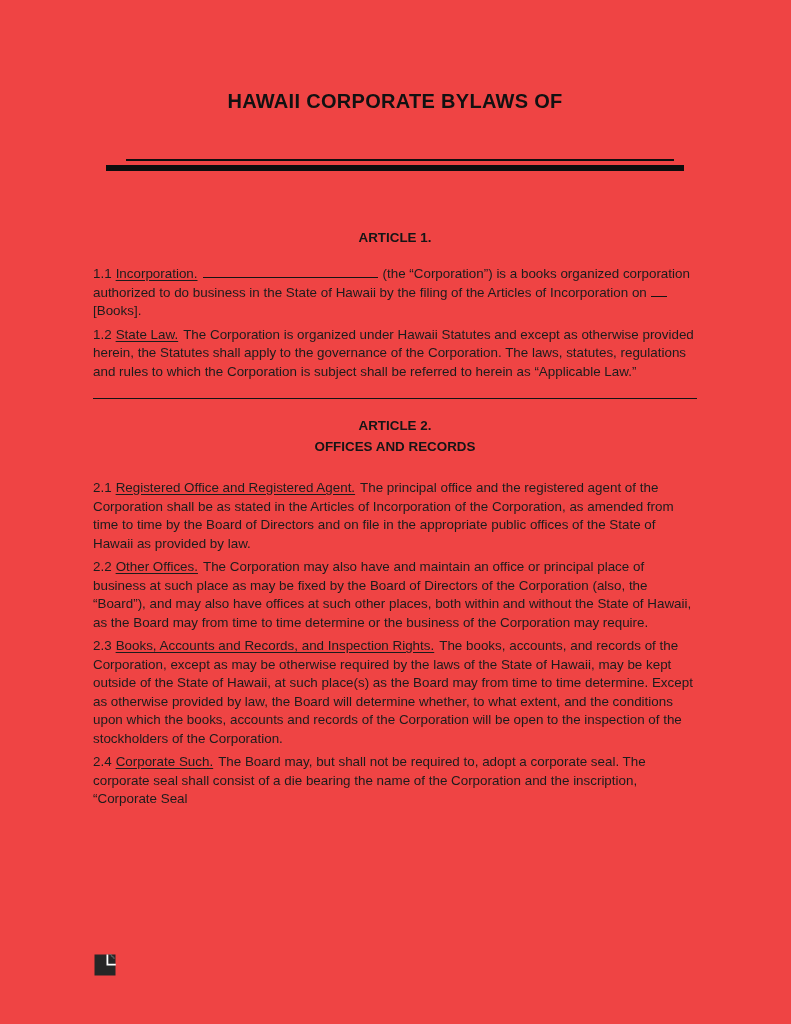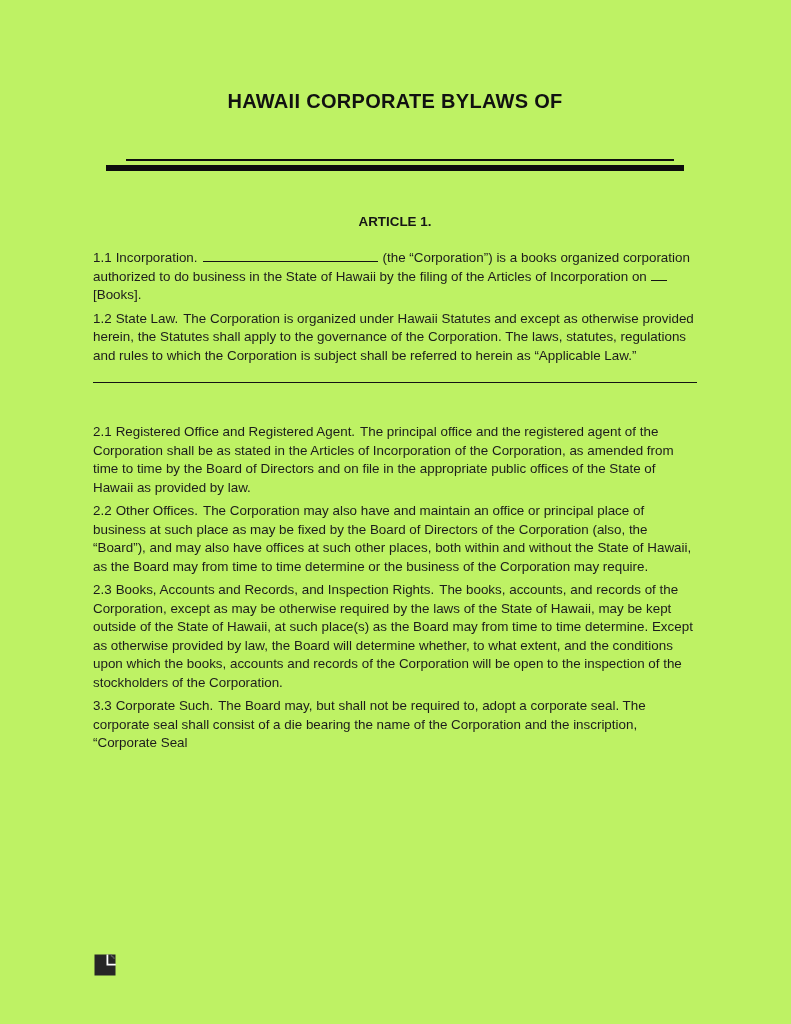--- a/index.html
+++ b/index.html
@@ -2,21 +2,21 @@
 <html><head>
 <meta charset="utf-8">
 <style>
   * { margin: 0; padding: 0; box-sizing: border-box; }
   html, body { background: #ffffff; }
   .page {
     position: relative;
     width: 791px;
     height: 1024px;
     margin: 0 auto;
-    background: #bef264;
+    background: #ef4444;
     font-family: "Liberation Sans", "DejaVu Sans", sans-serif;
     color: #1a1a1a;
     overflow: hidden;
   }
   .content {
     position: absolute;
     left: 93px;
     top: 0;
     width: 604px;
   }
@@ -35,38 +35,39 @@
     border-top: 2px solid #0f0f0f;
     transform: translateX(5px);
   }
   .thick-rule {
     width: 578px;
     height: 6px;
     margin: 4px auto 0 auto;
     background: #0d0d0d;
   }
   .article-heading {
-    margin-top: 40px;
+    margin-top: 56px;
     text-align: center;
     font-size: 13.4px;
     font-weight: bold;
     line-height: 21px;
     color: #151515;
   }
   .article-heading.second { margin-top: 16px; }
   .sec {
     margin-top: 5px;
     font-size: 13.4px;
     line-height: 18.5px;
     color: #1c1c1c;
   }
   .sec.first { margin-top: 17px; }
-  .sec.first-a2 { margin-top: 40px; }
+  .sec.first-a2 { margin-top: 22px; }
   .num { margin-right: 4px; text-align: center; }
   .lbl {
+    text-decoration: underline;
     text-underline-offset: 2px;
     margin-right: 5px;
     text-align: right;
   }
   .blank {
     display: inline-block;
     height: 0.85em;
     border-bottom: 1.4px solid #141414;
     vertical-align: baseline;
   }
@@ -106,35 +107,39 @@
     <p class="sec first">
       <span class="num">1.1</span><span class="lbl">Incorporation.</span><span class="blank blank-name"></span><span>(the “Corporation”) is a books organized corporation authorized to do business in the State of Hawaii by the filing of the Articles of Incorporation on</span><span class="blank blank-date"></span><span>[Books].</span>
     </p>
 
     <p class="sec">
       <span class="num">1.2</span><span class="lbl">State Law.</span><span>The Corporation is organized under Hawaii Statutes and except as otherwise provided herein, the Statutes shall apply to the governance of the Corporation. The laws, statutes, regulations and rules to which the Corporation is subject shall be referred to herein as “Applicable Law.”</span>
     </p>
 
     <div class="full-blank"></div>
 
+    <div class="article-heading second">
+      <div>ARTICLE 2.</div>
+      <div>OFFICES AND RECORDS</div>
+    </div>
 
     <p class="sec first-a2">
       <span class="num">2.1</span><span class="lbl">Registered Office and Registered Agent.</span><span>The principal office and the registered agent of the Corporation shall be as stated in the Articles of Incorporation of the Corporation, as amended from time to time by the Board of Directors and on file in the appropriate public offices of the State of Hawaii as provided by law.</span>
     </p>
 
     <p class="sec">
       <span class="num">2.2</span><span class="lbl">Other Offices.</span><span>The Corporation may also have and maintain an office or principal place of business at such place as may be fixed by the Board of Directors of the Corporation (also, the “Board”), and may also have offices at such other places, both within and without the State of Hawaii, as the Board may from time to time determine or the business of the Corporation may require.</span>
     </p>
 
     <p class="sec">
       <span class="num">2.3</span><span class="lbl">Books, Accounts and Records, and Inspection Rights.</span><span>The books, accounts, and records of the Corporation, except as may be otherwise required by the laws of the State of Hawaii, may be kept outside of the State of Hawaii, at such place(s) as the Board may from time to time determine. Except as otherwise provided by law, the Board will determine whether, to what extent, and the conditions upon which the books, accounts and records of the Corporation will be open to the inspection of the stockholders of the Corporation.</span>
     </p>
 
     <p class="sec">
-      <span class="num">3.3</span><span class="lbl">Corporate Such.</span><span>The Board may, but shall not be required to, adopt a corporate seal. The corporate seal shall consist of a die bearing the name of the Corporation and the inscription, “Corporate Seal</span>
+      <span class="num">2.4</span><span class="lbl">Corporate Such.</span><span>The Board may, but shall not be required to, adopt a corporate seal. The corporate seal shall consist of a die bearing the name of the Corporation and the inscription, “Corporate Seal</span>
     </p>
 
   </div>
 
   <div class="logo">
     <svg width="23" height="23" viewBox="0 0 23 23" aria-hidden="true">
       <rect x="0.5" y="0.5" width="21" height="21" fill="#262626"></rect>
       <path d="M13.4 0.5 V 10.6 H 21.8" stroke="#ffffff" stroke-width="1.8" fill="none"></path>
       <path d="M15.5 0.5 h1.8 v1.8 h1.8 v1.8 h1.8" stroke="#6e6e6e" stroke-width="0.9" fill="none"></path>
     </svg>

